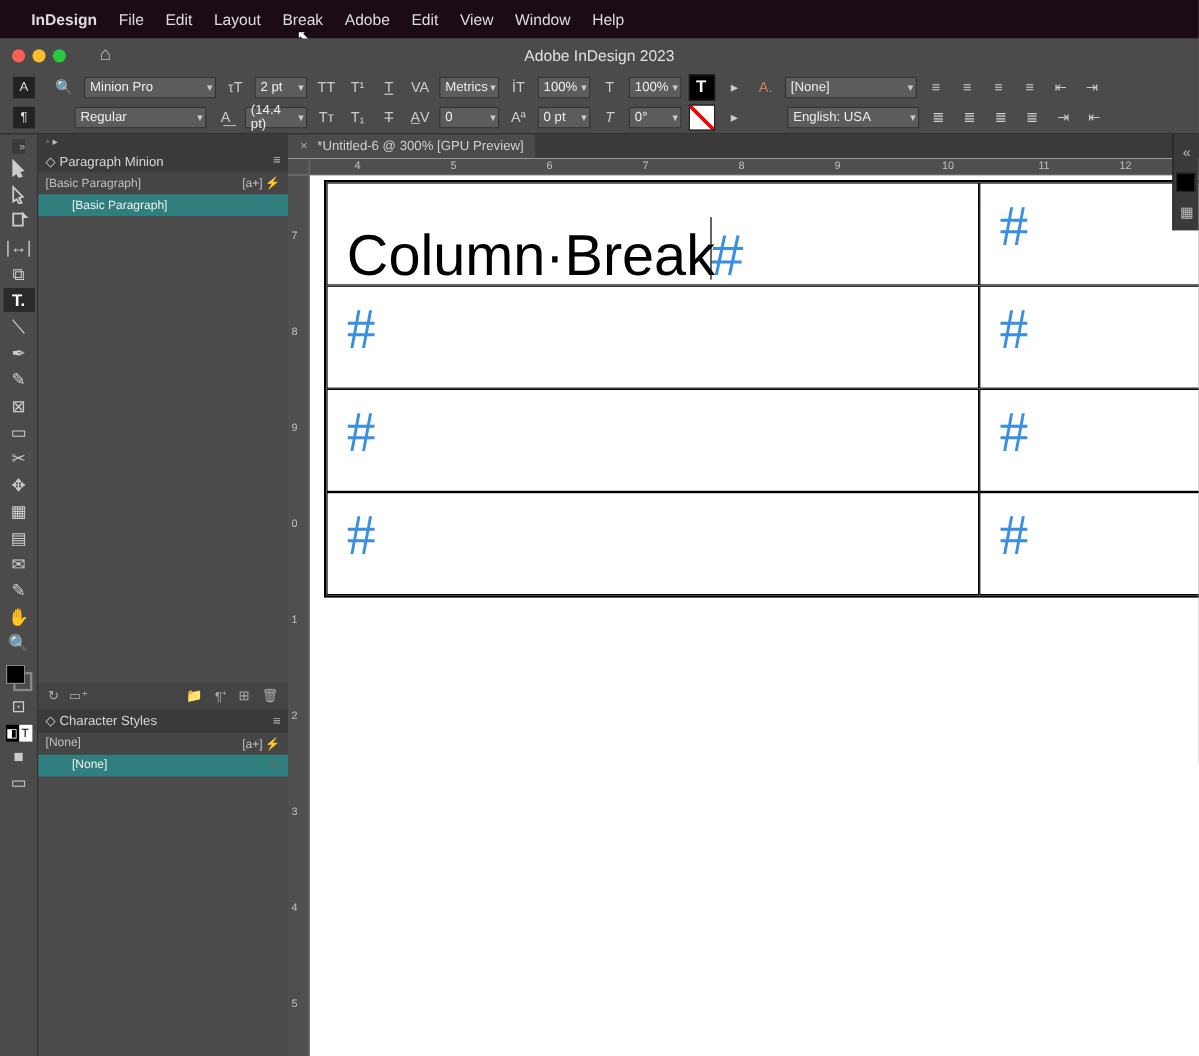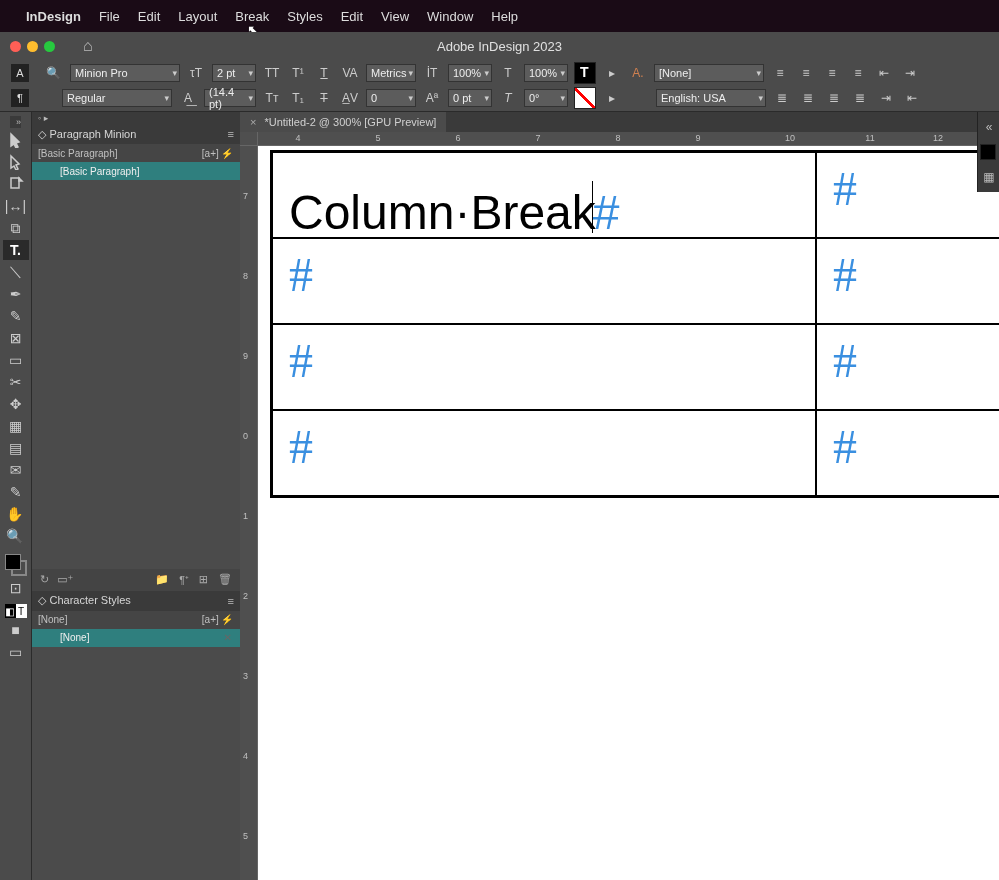--- a/index.html
+++ b/index.html
@@ -89,21 +89,21 @@
 </head>
 <body>
 
 <div class="menubar">
   <span class="apple"></span>
   <span class="app-name">InDesign</span>
   <span class="menu-item">File</span>
   <span class="menu-item">Edit</span>
   <span class="menu-item">Layout</span>
   <span class="menu-item">Break</span>
-  <span class="menu-item">Styles</span>
+  <span class="menu-item">Adobe</span>
   <span class="menu-item">Edit</span>
   <span class="menu-item">View</span>
   <span class="menu-item">Window</span>
   <span class="menu-item">Help</span>
 </div>
 <div class="cursor-arrow">⬉</div>
 
 <div class="titlebar">
   <div class="traffic">
     <div class="dot red"></div>
@@ -262,21 +262,21 @@
       <span>[a+] ⚡</span>
     </div>
     <div class="style-row none">[None]</div>
     <div class="panel-body" style="flex:0.6"></div>
   </div>
 
   <div class="docarea">
     <div class="doctab-row">
       <div class="doctab">
         <span class="x">×</span>
-        <span>*Untitled-2 @ 300% [GPU Preview]</span>
+        <span>*Untitled-6 @ 300% [GPU Preview]</span>
       </div>
     </div>
     <div class="canvas-wrap">
       <div class="ruler-corner"></div>
       <div class="ruler-h">
         <span style="left:40px">4</span>
         <span style="left:120px">5</span>
         <span style="left:200px">6</span>
         <span style="left:280px">7</span>
         <span style="left:360px">8</span>

